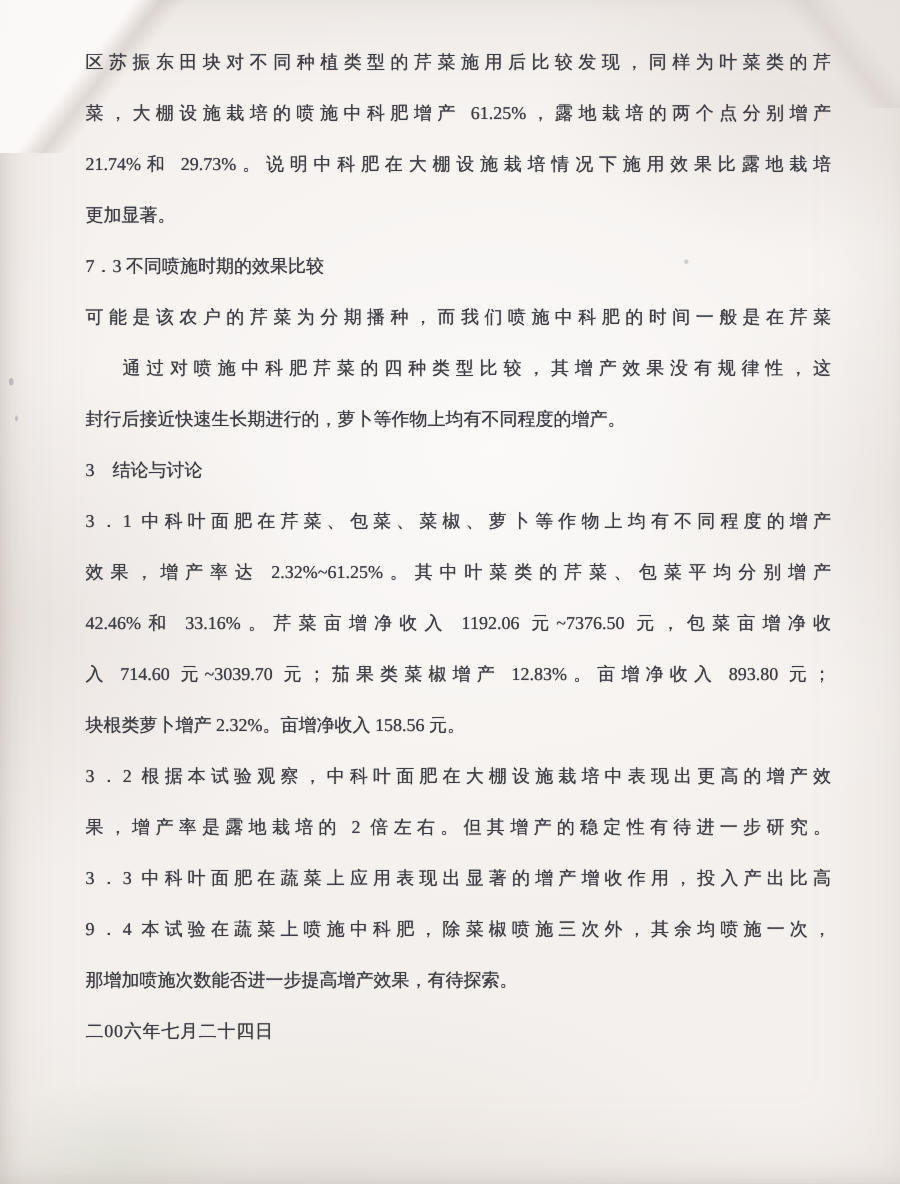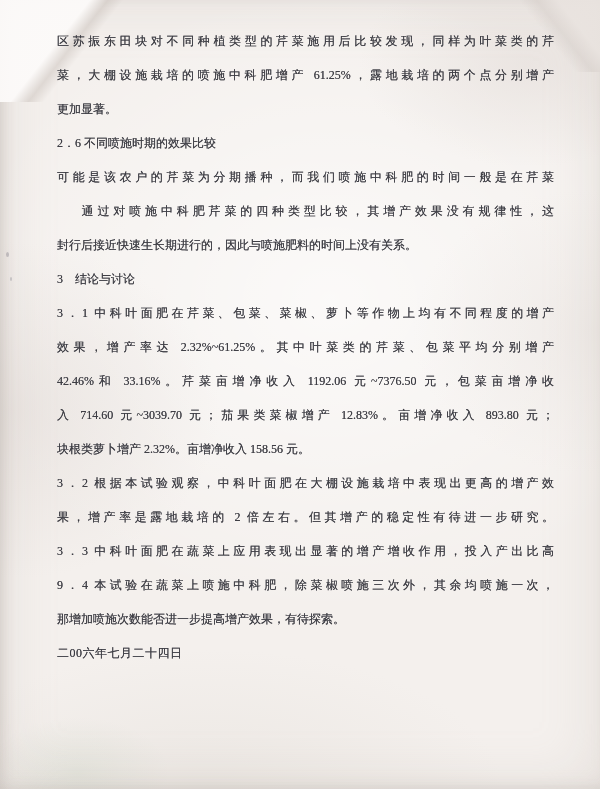--- a/index.html
+++ b/index.html
@@ -57,25 +57,26 @@
 <div class="page">
   <div class="fold-tl"></div>
   <div class="fold-tr"></div>
   <div class="speck s1"></div>
   <div class="speck s2"></div>
   <div class="speck s3"></div>
 
   <div class="textblock">
     <div class="l j">区苏振东田块对不同种植类型的芹菜施用后比较发现，同样为叶菜类的芹</div>
     <div class="l j">菜，大棚设施栽培的喷施中科肥增产 61.25%，露地栽培的两个点分别增产</div>
+    <div class="l j">21.74%和 29.73%。说明中科肥在大棚设施栽培情况下施用效果比露地栽培</div>
     <div class="l">更加显著。</div>
-    <div class="l">2．6 不同喷施时期的效果比较</div>
+    <div class="l">7．3 不同喷施时期的效果比较</div>
     <div class="l j">可能是该农户的芹菜为分期播种，而我们喷施中科肥的时间一般是在芹菜</div>
     <div class="l j indent">通过对喷施中科肥芹菜的四种类型比较，其增产效果没有规律性，这</div>
-    <div class="l">封行后接近快速生长期进行的，因此与喷施肥料的时间上没有关系。</div>
+    <div class="l">封行后接近快速生长期进行的，萝卜等作物上均有不同程度的增产。</div>
     <div class="l">3　结论与讨论</div>
     <div class="l j">3．1 中科叶面肥在芹菜、包菜、菜椒、萝卜等作物上均有不同程度的增产</div>
     <div class="l j">效果，增产率达 2.32%~61.25%。其中叶菜类的芹菜、包菜平均分别增产</div>
     <div class="l j">42.46%和 33.16%。芹菜亩增净收入 1192.06 元~7376.50 元，包菜亩增净收</div>
     <div class="l j">入 714.60 元~3039.70 元；茄果类菜椒增产 12.83%。亩增净收入 893.80 元；</div>
     <div class="l">块根类萝卜增产 2.32%。亩增净收入 158.56 元。</div>
     <div class="l j">3．2 根据本试验观察，中科叶面肥在大棚设施栽培中表现出更高的增产效</div>
     <div class="l j">果，增产率是露地栽培的 2 倍左右。但其增产的稳定性有待进一步研究。</div>
     <div class="l j">3．3 中科叶面肥在蔬菜上应用表现出显著的增产增收作用，投入产出比高</div>
     <div class="l j">9．4 本试验在蔬菜上喷施中科肥，除菜椒喷施三次外，其余均喷施一次，</div>

